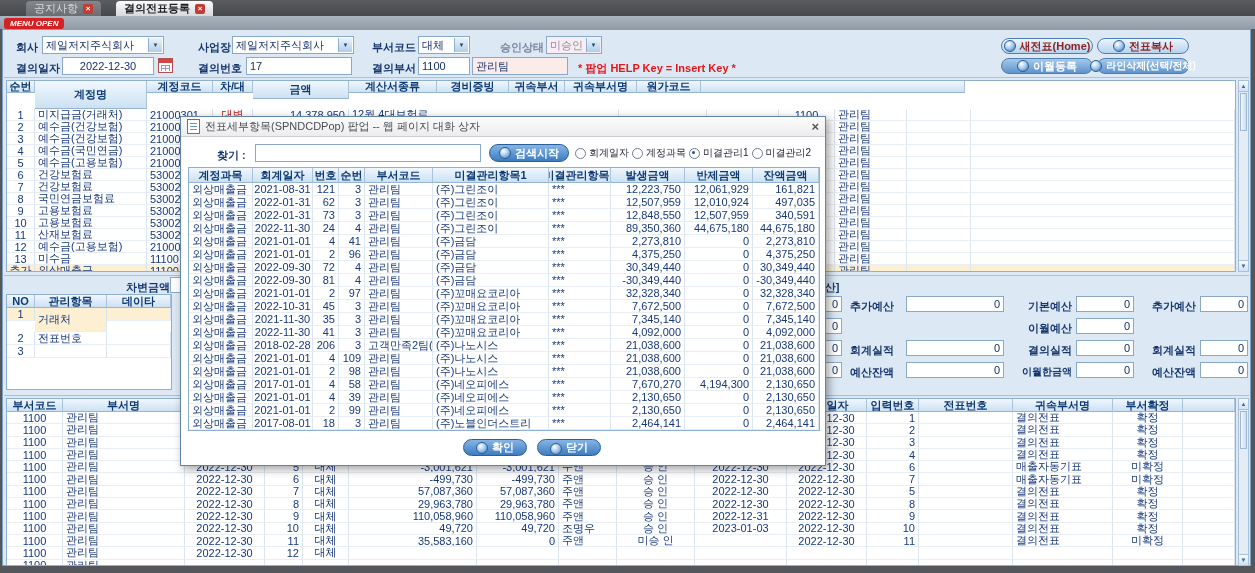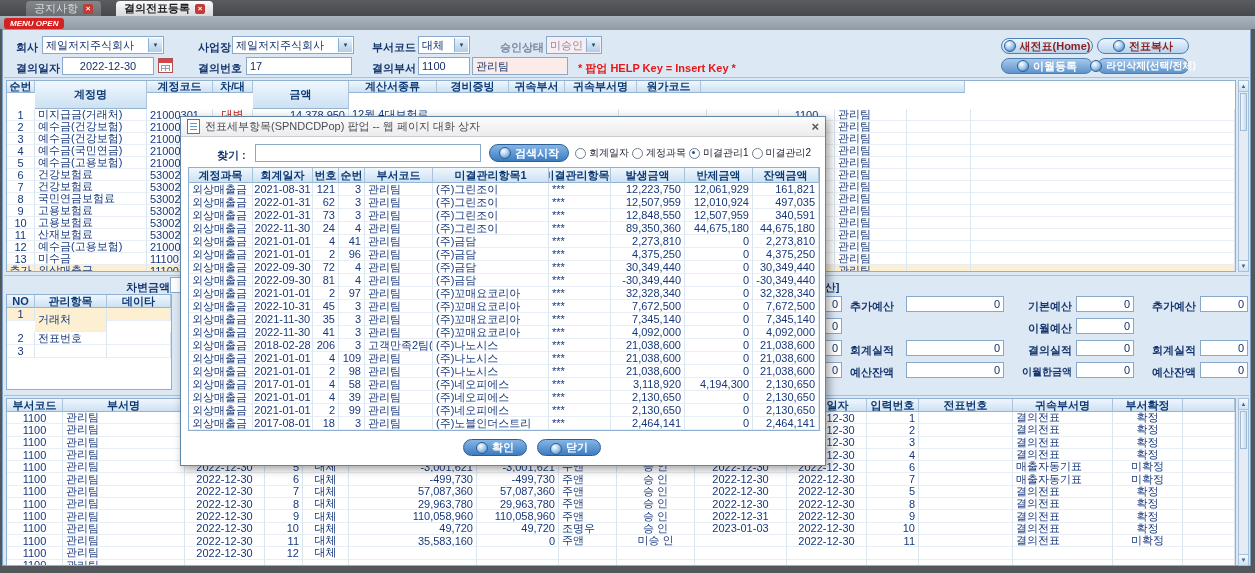--- a/index.html
+++ b/index.html
@@ -128,21 +128,21 @@
 </div>
 
 <div class="abs hline" style="left:4px;top:77px;width:1245px;"></div>
 
 <div class="abs grid" style="left:6px;top:80px;width:1230px;height:192px;">
   <div class="ghead">
       <div class="gc" style="width: 28px; height: 12px;">순번</div>
       <div class="gc" style="width: 112px; height: 28px;">계정명</div>
       <div class="gc" style="width: 66px; height: 12px;">계정코드</div>
       <div class="gc" style="width: 40px; height: 12px;">차/대</div>
-      <div class="gc" style="width: 96px; height: 28px;">금액</div>
+      <div class="gc" style="width: 96px; height: 18px;">금액</div>
       <div class="gc" style="width: 88px; height: 12px;">계산서종류</div>
       <div class="gc" style="width: 72px; height: 12px;">경비증빙</div>
       <div class="gc" style="width: 56px; height: 12px;">귀속부서</div>
       <div class="gc" style="width: 72px; height: 12px;">귀속부서명</div>
       <div class="gc" style="width: 64px; height: 12px;">원가코드</div>
       <div class="gc" style="width: 264px; height: 12px;"></div>
     </div>
   <div>
       <div class="grow">
         <div class="gc ac" style="width: 28px; height: 12px;">1</div>
@@ -892,21 +892,21 @@
           <div class="gc ar" style="width: 66px; height: 13px;">21,038,600</div>
         </div>
         <div class="grow">
           <div class="gc" style="width: 64px; height: 13px;">외상매출금</div>
           <div class="gc ac" style="width: 60px; height: 13px;">2017-01-01</div>
           <div class="gc ar" style="width: 26px; height: 13px;">4</div>
           <div class="gc ar" style="width: 26px; height: 13px;">58</div>
           <div class="gc" style="width: 68px; height: 13px;">관리팀</div>
           <div class="gc" style="width: 116px; height: 13px;">(주)네오피에스</div>
           <div class="gc" style="width: 62px; height: 13px;">***</div>
-          <div class="gc ar" style="width: 74px; height: 13px;">3,118,920</div>
+          <div class="gc ar" style="width: 74px; height: 13px;">7,670,270</div>
           <div class="gc ar" style="width: 68px; height: 13px;">4,194,300</div>
           <div class="gc ar" style="width: 66px; height: 13px;">2,130,650</div>
         </div>
         <div class="grow">
           <div class="gc" style="width: 64px; height: 13px;">외상매출금</div>
           <div class="gc ac" style="width: 60px; height: 13px;">2021-01-01</div>
           <div class="gc ar" style="width: 26px; height: 13px;">4</div>
           <div class="gc ar" style="width: 26px; height: 13px;">39</div>
           <div class="gc" style="width: 68px; height: 13px;">관리팀</div>
           <div class="gc" style="width: 116px; height: 13px;">(주)네오피에스</div>

